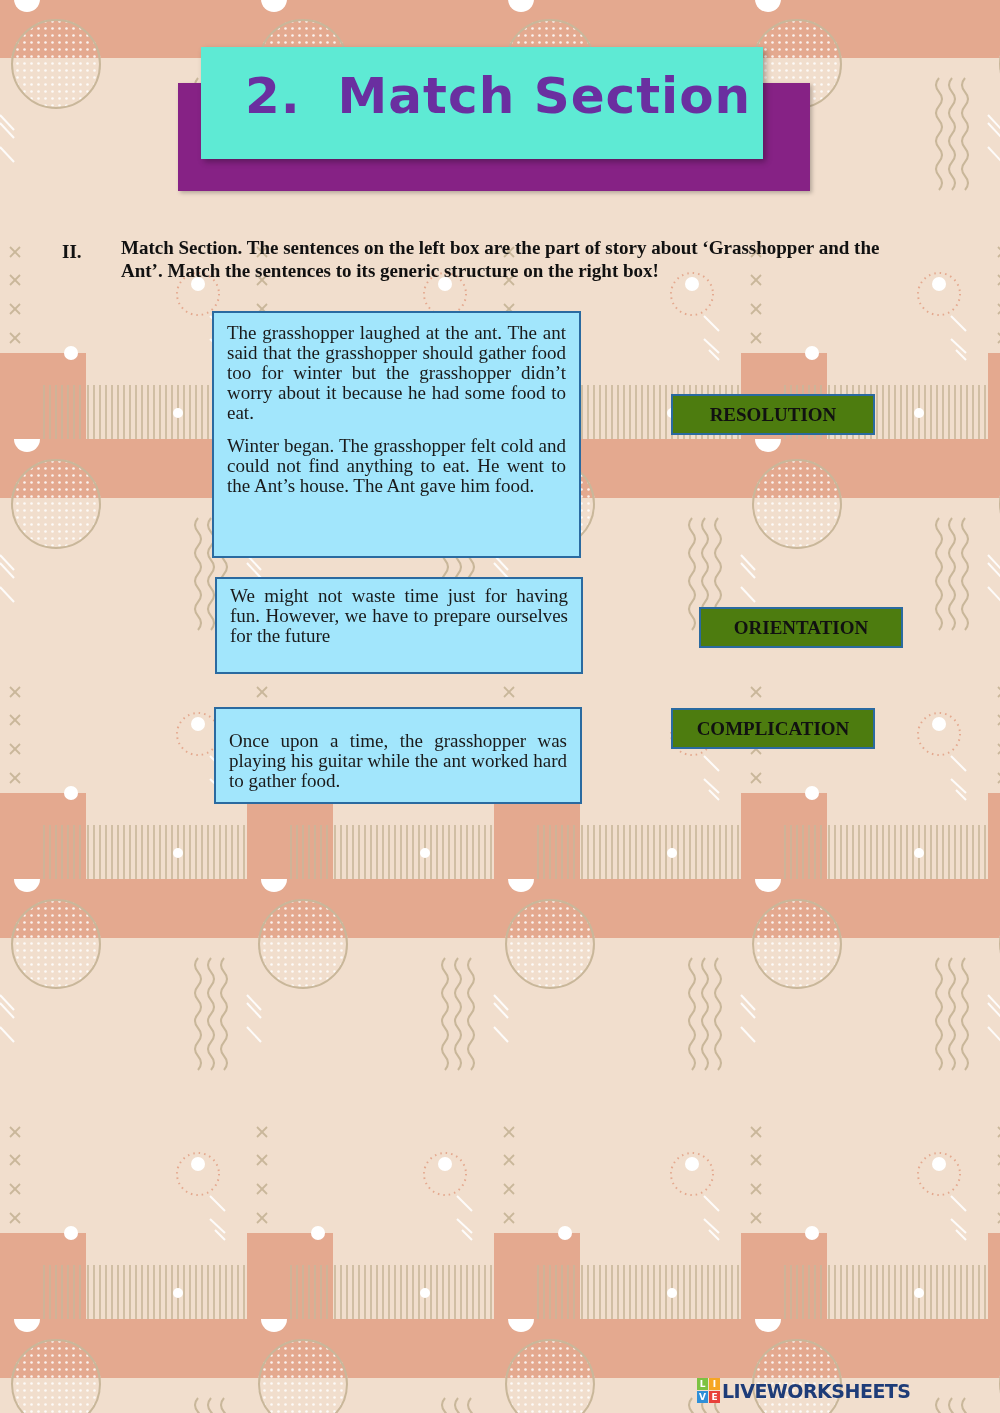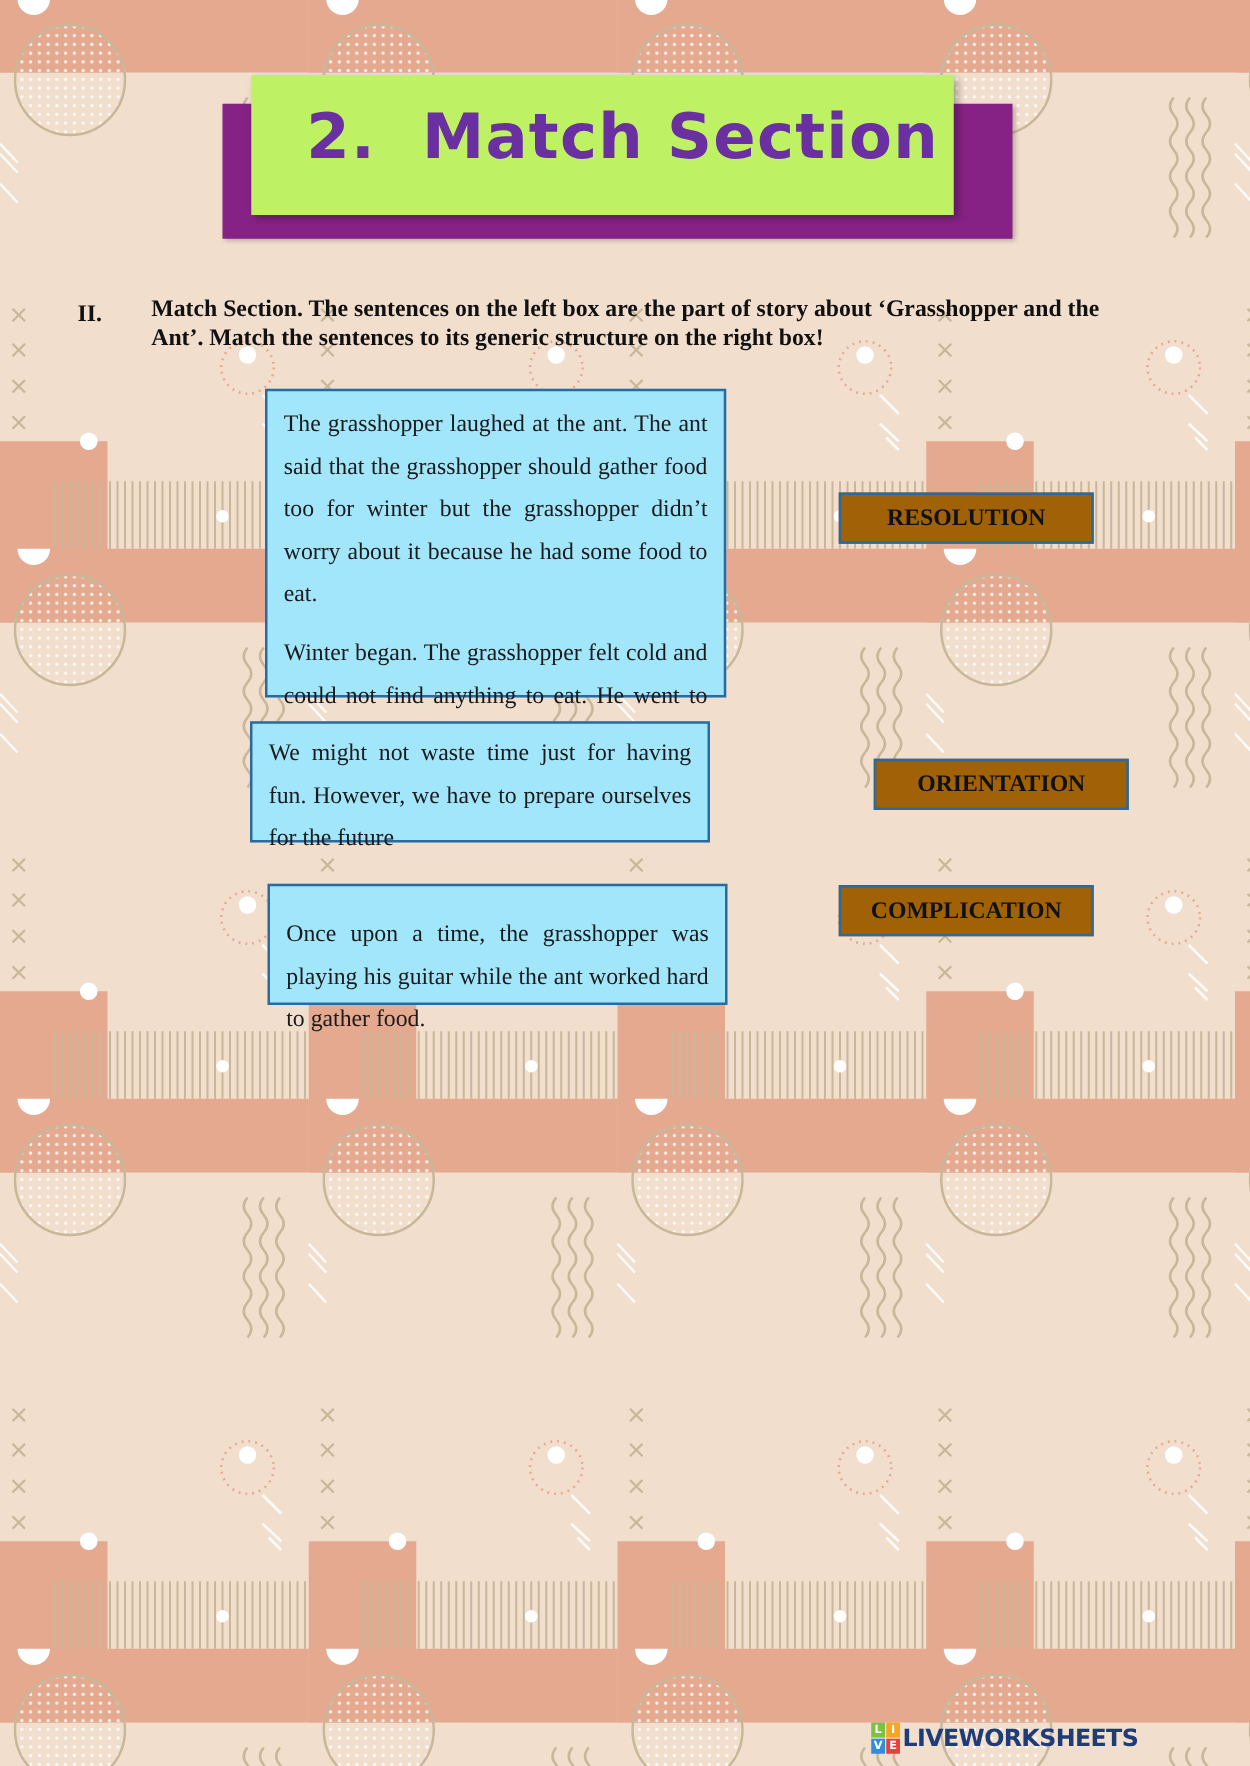--- a/index.html
+++ b/index.html
@@ -8,46 +8,46 @@
     background: #f1decd;
     font-family: "Liberation Serif", serif;
   }
   .bg { position: absolute; left: 0; top: 0; width: 1000px; height: 1413px; z-index: 0; }
   .title-back {
     position: absolute; left: 178px; top: 83px; width: 632px; height: 108px;
     background: #862285; box-shadow: 2px 2px 4px rgba(0,0,0,0.25); z-index: 1;
   }
   .title-front {
     position: absolute; left: 201px; top: 47px; width: 562px; height: 112px;
-    background: #bef264; box-shadow: 3px 3px 6px rgba(0,0,0,0.3); z-index: 2; margin-top: 13px;
+    background: #5eead4; box-shadow: 3px 3px 6px rgba(0,0,0,0.3); z-index: 2;
   }
   .title-text {
     position: absolute; left: 44px; top: 20px;
     font-family: "DejaVu Sans", sans-serif; font-weight: bold;
     font-size: 50px; color: #6a2fa0; letter-spacing: 1px; white-space: pre;
   }
   .instruction {
     position: absolute; left: 62px; top: 236px; width: 810px; z-index: 2;
     font-family: "Liberation Serif", serif; font-weight: bold; font-size: 19px;
     line-height: 23px; color: #111;
   }
   .instr-num { position: absolute; left: 0; top: 4px; }
   .instr-text { position: absolute; left: 59px; top: 0; width: 760px; }
   .story-box {
     position: absolute; background: #a2e6fc; border: 2px solid #2a6aa0;
     box-sizing: border-box; z-index: 2;
-    font-family: "Liberation Serif", serif; font-size: 19px; line-height: 34px;
+    font-family: "Liberation Serif", serif; font-size: 19px; line-height: 20px;
     color: #1a1a1a; text-align: justify; padding: 10px 13px 0 13px;
     cursor: pointer;
   }
   .story-box p { margin: 0; }
   .story-box p + p { margin-top: 13px; }
   .label-box {
     position: absolute; left: 671px; width: 204px; height: 41px;
-    background: #a16207; border: 2px solid #2a6aa0; box-sizing: border-box;
+    background: #4d7c0f; border: 2px solid #2a6aa0; box-sizing: border-box;
     z-index: 2; display: flex; align-items: center; justify-content: center;
     font-family: "Liberation Serif", serif; font-weight: bold; font-size: 19px;
     color: #111; cursor: pointer;
   }
   .brand {
     position: absolute; left: 697px; top: 1378px; z-index: 3;
     display: flex; align-items: center;
   }
   .live-logo { display: grid; grid-template-columns: 11px 11px; grid-gap: 1px; margin-right: 2px; }
   .live-logo span {
@@ -188,21 +188,21 @@
 <div class="instruction">
   <span class="instr-num">II.</span>
   <span class="instr-text">Match Section. The sentences on the left box are the part of story about ‘Grasshopper and the Ant’. Match the sentences to its generic structure on the right box!</span>
 </div>
 
 <div class="story-box" style="left:212px; top:311px; width:369px; height:247px;">
   <p>The grasshopper laughed at the ant. The ant said that the grasshopper should gather food too for winter but the grasshopper didn’t worry about it because he had some food to eat.</p>
   <p>Winter began. The grasshopper felt cold and could not find anything to eat. He went to the Ant’s house. The Ant gave him food.</p>
 </div>
 
-<div class="story-box" style="left:200px; top:577px; width:368px; height:97px; padding-top:7px;">
+<div class="story-box" style="left:215px; top:577px; width:368px; height:97px; padding-top:7px;">
   <p>We might not waste time just for having fun. However, we have to prepare ourselves for the future</p>
 </div>
 
 <div class="story-box" style="left:214px; top:707px; width:368px; height:97px; padding-top:22px;">
   <p>Once upon a time, the grasshopper was playing his guitar while the ant worked hard to gather food.</p>
 </div>
 
 <div class="label-box" style="top:394px;">RESOLUTION</div>
 <div class="label-box" style="top:607px;margin-left:28px;">ORIENTATION</div>
 <div class="label-box" style="top:708px;">COMPLICATION</div>

